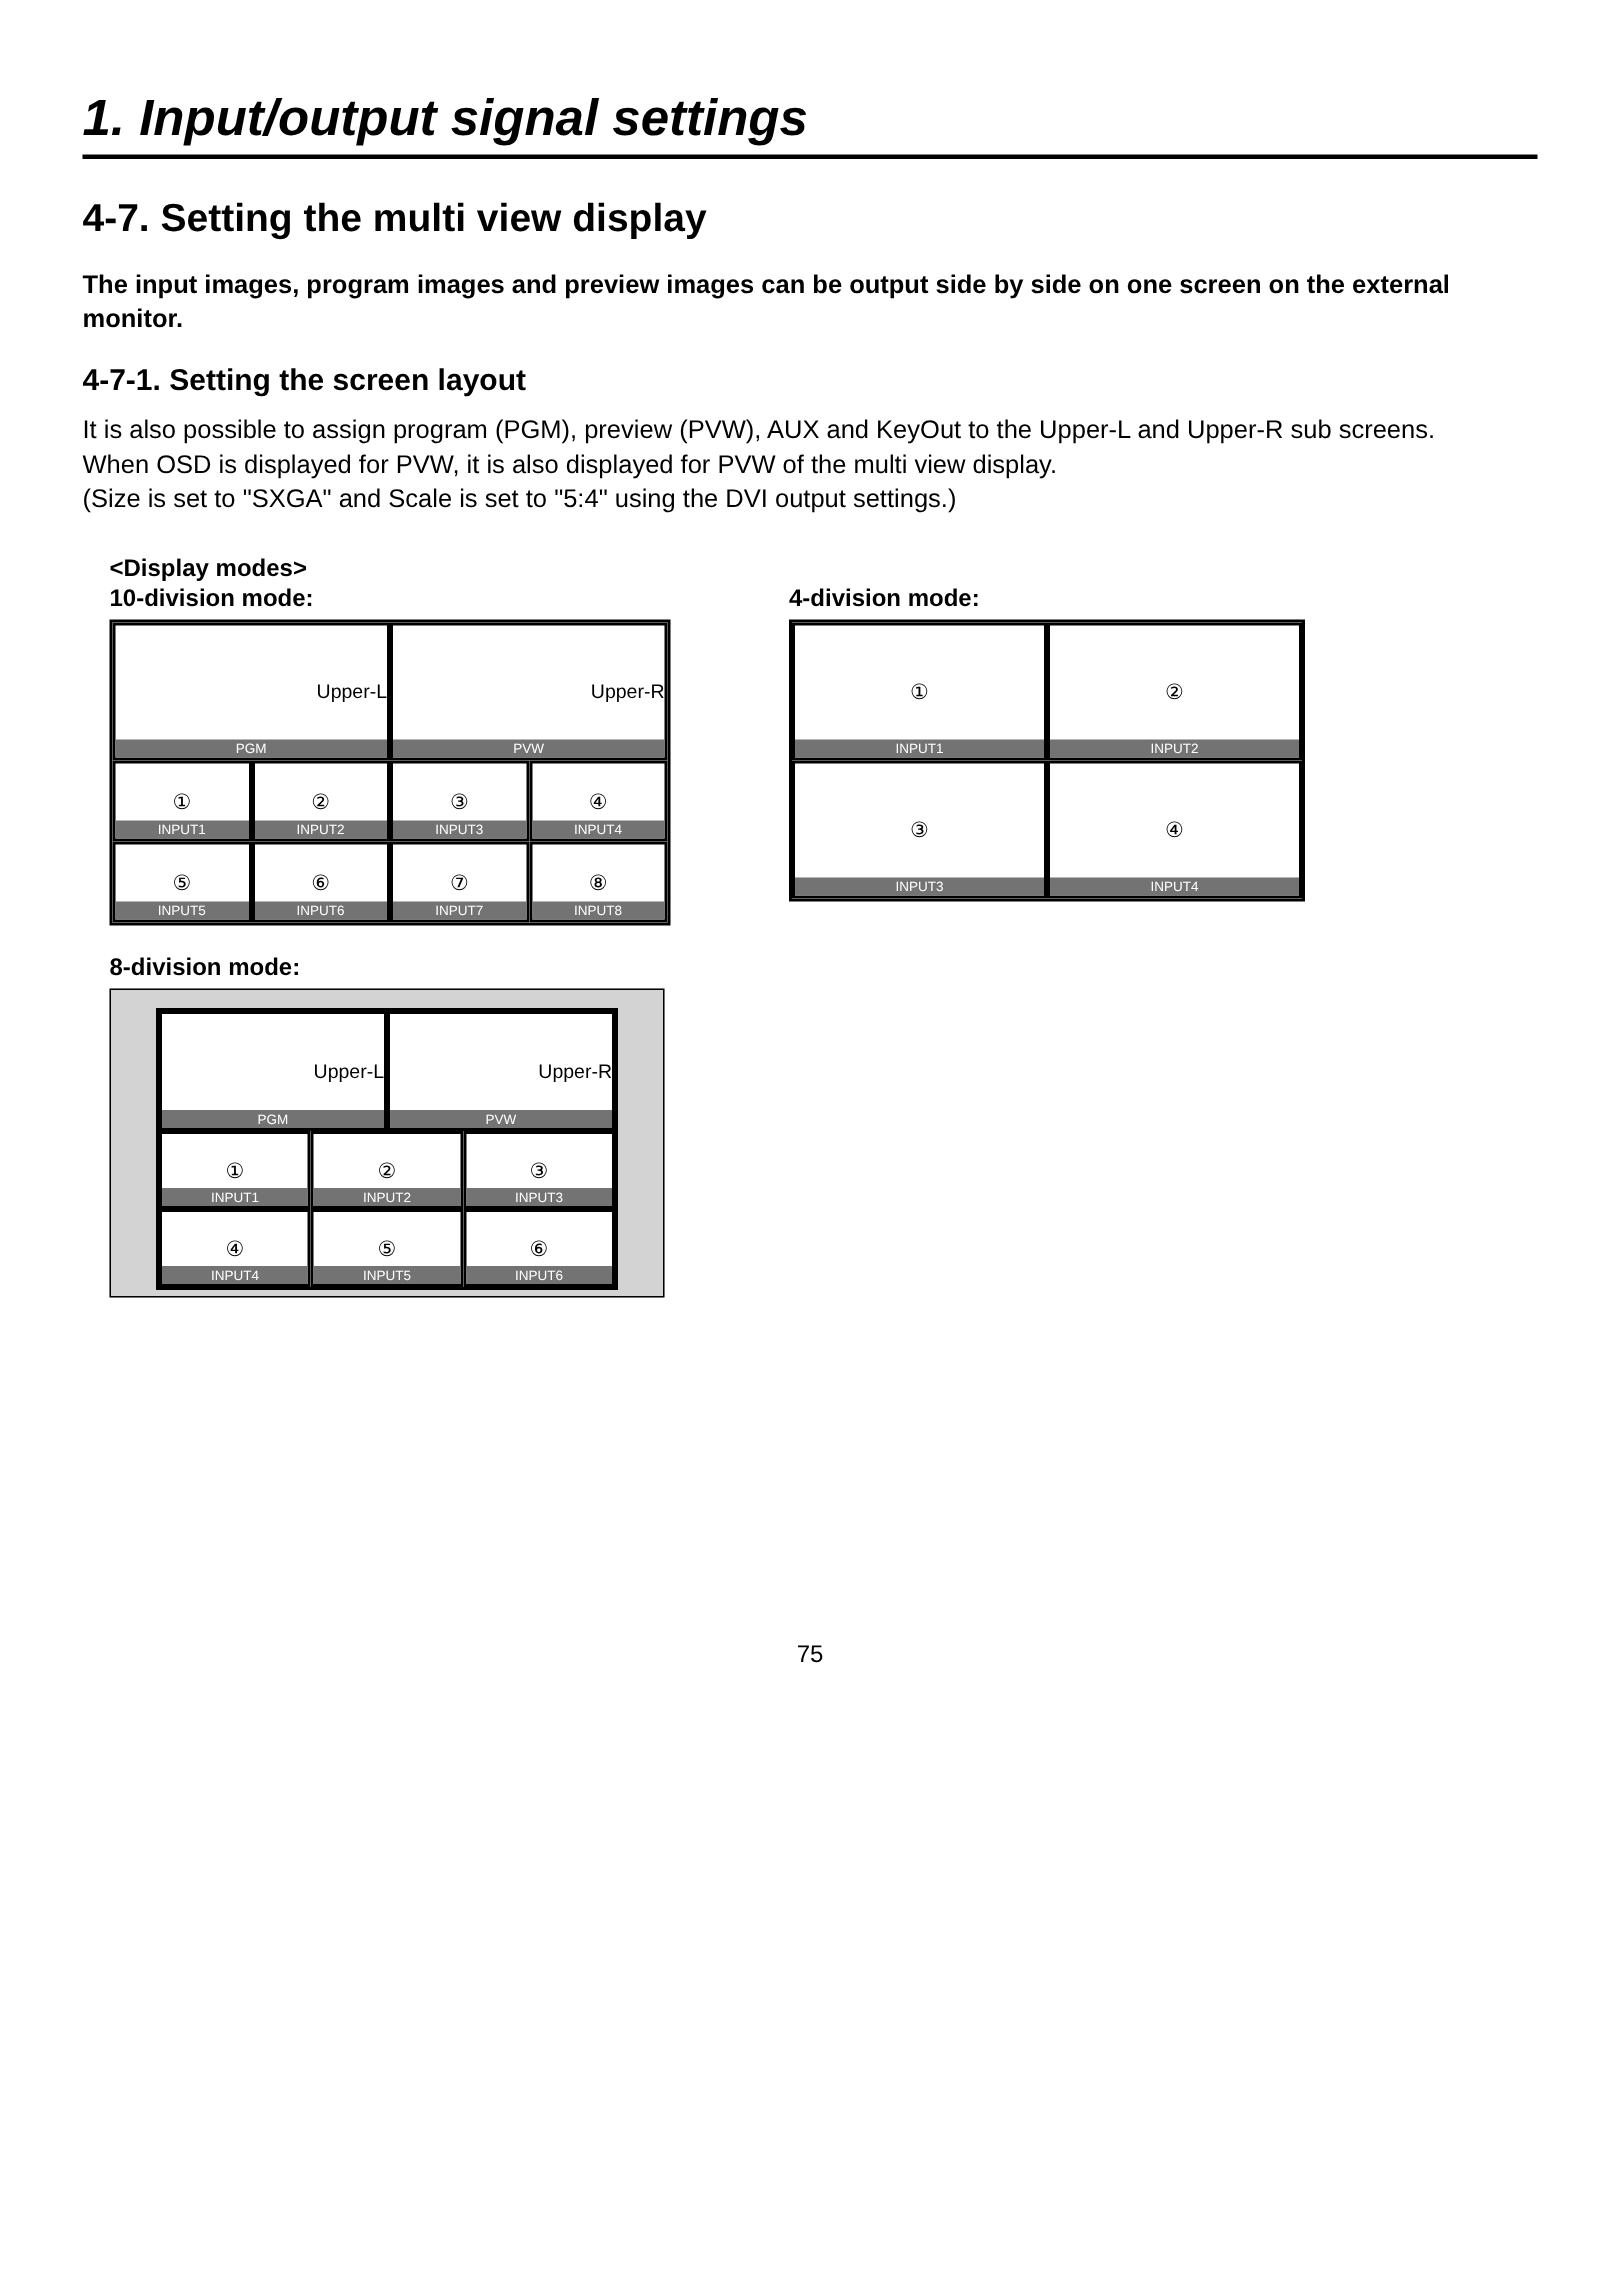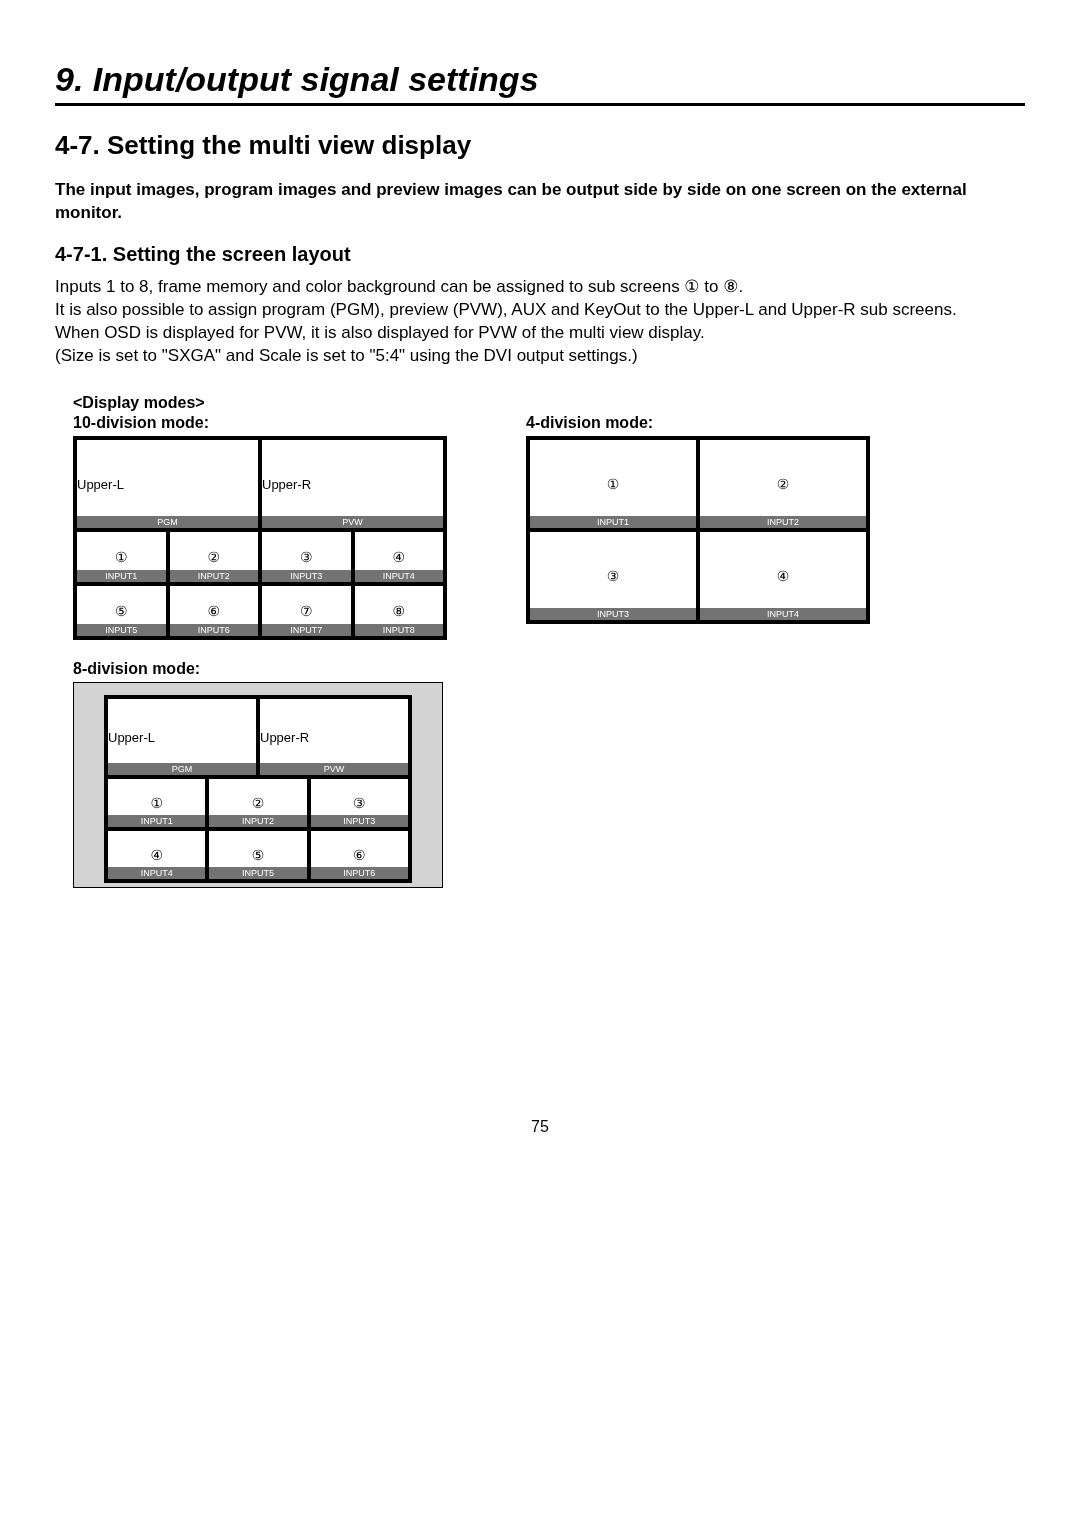--- a/index.html
+++ b/index.html
@@ -62,21 +62,21 @@
     border: 2px solid #000;
     box-sizing: border-box;
     position: relative;
     display:flex;
     flex-direction: column;
     align-items:center;
     justify-content:center;
     background:#fff;
   }
   .cell .num { font-size: 14px; }
-  .cell .toplabel { font-size: 13px; position:absolute; top: 50%; left:0; right:0; text-align:left; transform: translateY(-50%);}
+  .cell .toplabel { font-size: 13px; position:absolute; top: 50%; left:0; right:0; text-align:right; transform: translateY(-50%);}
   .cell .bottomlabel {
     position:absolute; bottom:0; left:0; right:0;
     background:#737373; color:#fff; font-size:9px; text-align:center; line-height:12px;
   }
   
   .d10 { width: 370px; }
   .d10 .top .cell { width:50%; height:92px; }
   .d10 .mid .cell, .d10 .bot .cell { width:25%; height:54px; }
   
   .d4 { width: 340px; }
@@ -92,33 +92,30 @@
     box-sizing: border-box;
   }
   .d8 { border: 2px solid #000; background:#fff; }
   .d8 .top .cell { width:50%; height:80px; }
   .d8 .mid .cell, .d8 .bot .cell { width:33.333%; height:52px; }
   .pagenum { text-align:center; font-size:16px; margin-top: 230px; }
 </style>
 </head>
 <body>
 
-<h1 class="chapter">9. Input/output signal settings</h1>
+<h1 class="chapter">1. Input/output signal settings</h1>
 <hr class="chapter-rule">
 
 <h2 class="section">4-7. Setting the multi view display</h2>
 
 <p class="body">The input images, program images and preview images can be output side by side on one screen on the external monitor.</p>
 
 <h3 class="subsection">4-7-1. Setting the screen layout</h3>
 
 <div class="body-lines">
-  <div>
-    <span>Inputs 1 to 8, frame memory and color background can be assigned to sub screens </span><span>①</span><span> to </span><span>⑧</span><span>.</span>
-  </div>
   <div>It is also possible to assign program (PGM), preview (PVW), AUX and KeyOut to the Upper-L and Upper-R sub screens.</div>
   <div>When OSD is displayed for PVW, it is also displayed for PVW of the multi view display.</div>
   <div>(Size is set to "SXGA" and Scale is set to "5:4" using the DVI output settings.)</div>
 </div>
 
 <div class="dm-heading">&lt;Display modes&gt;</div>
 
 <div class="modes-row">
 
   <div class="mode-block">

